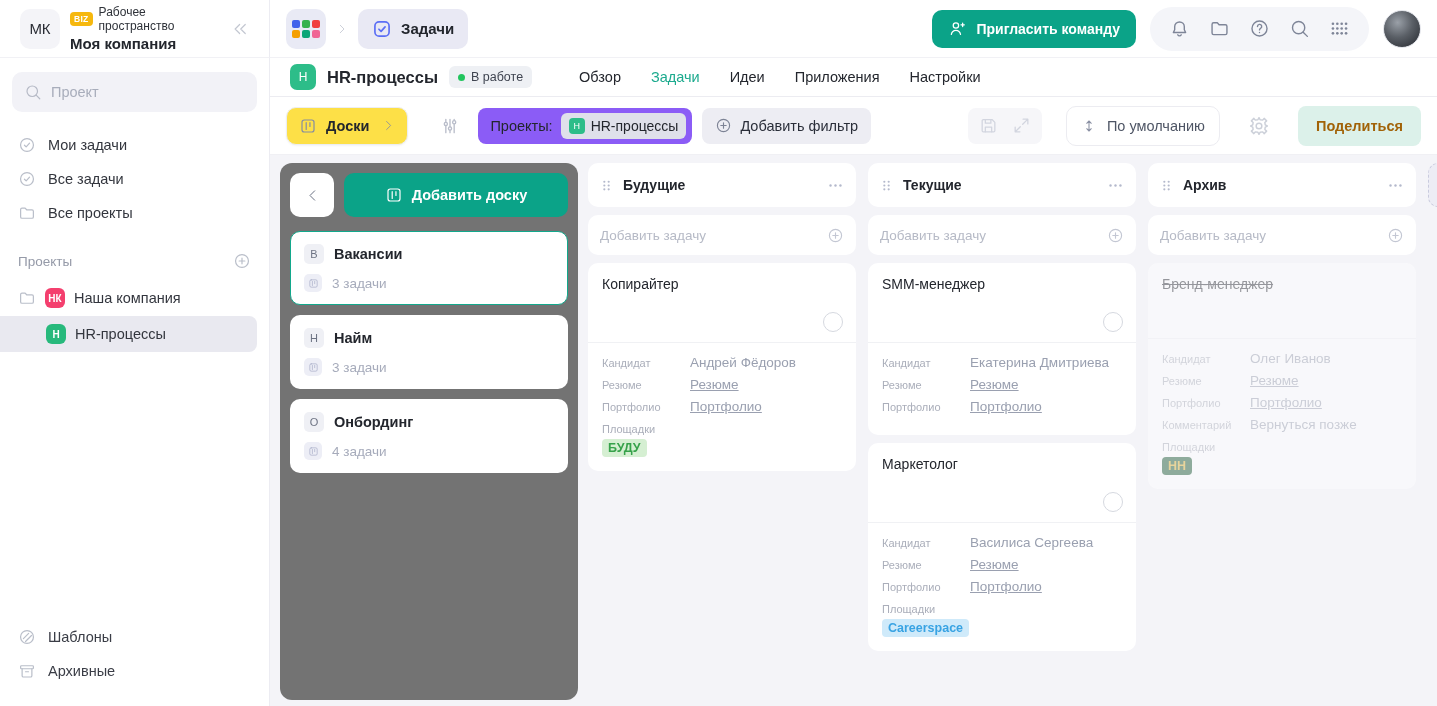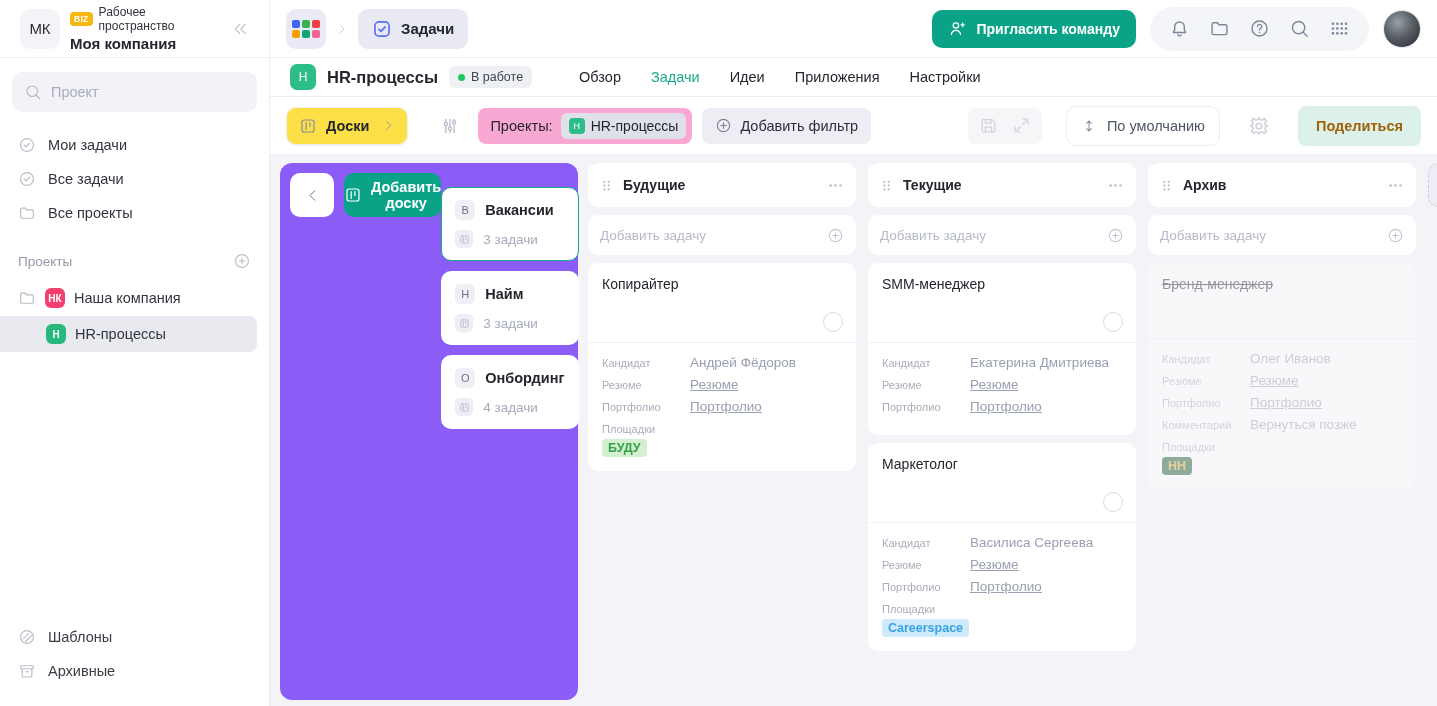--- a/index.html
+++ b/index.html
@@ -57,34 +57,34 @@
 .status .dot{width:7px;height:7px;border-radius:50%;background:#22c55e}
 .tabs{display:flex;gap:30px;margin-left:36px}
 .tab{font-size:14.5px;color:#23262d;cursor:pointer}
 .tab.active{color:#1caa8e}
 
 .toolbar{height:58px;border-bottom:1px solid #f0f0f4;display:flex;align-items:center;gap:10px;padding:0 16px}
 .view-btn{height:38px;background:#fde047;border:1px solid #eceef2;box-shadow:0 1px 2px rgba(40,40,60,.05);border-radius:10px;display:flex;align-items:center;gap:9px;padding:0 12px;font-size:14.5px;font-weight:bold;cursor:pointer}
 .view-btn .ic{width:18px;height:18px;color:#868da0}
 .view-btn .chev{width:13px;height:13px;color:#868da0;margin-left:4px}
 .tool-sliders{width:20px;height:20px;color:#b9bdca;margin:0 8px 0 22px;cursor:pointer}
-.proj-filter{height:36px;background:#f9a8d4;border-radius:8px;display:flex;align-items:center;gap:8px;padding:0 6px 0 12px;font-size:14.5px;cursor:pointer}
+.proj-filter{height:36px;background:#8b5cf6;border-radius:8px;display:flex;align-items:center;gap:8px;padding:0 6px 0 12px;font-size:14.5px;cursor:pointer}
 .chip{height:26px;background:#dfe0ea;border-radius:6px;display:flex;align-items:center;gap:6px;padding:0 8px;font-size:14px}
 .chip-init{width:16px;height:16px;border-radius:4px;background:#2dbd89;color:#fff;font-size:9px;display:flex;align-items:center;justify-content:center}
 .add-filter{height:36px;background:#ededf3;border-radius:8px;display:flex;align-items:center;gap:8px;padding:0 13px;font-size:14.5px;color:#2a2e39;cursor:pointer}
 .add-filter .ic{width:17px;height:17px;color:#7d8395}
 .save-group{height:36px;background:#f6f6f9;border-radius:8px;display:flex;align-items:center;gap:14px;padding:0 11px}
 .save-group .ic{width:19px;height:19px;color:#d2d5df;cursor:pointer}
 .sort-btn{height:40px;background:#fff;border:1px solid #ececf1;border-radius:10px;display:flex;align-items:center;gap:10px;padding:0 14px;font-size:14.5px;color:#4e5565;margin-left:14px;cursor:pointer}
 .sort-btn .ic{width:16px;height:16px;color:#8a90a3}
 .gear{width:22px;height:22px;color:#ccd0d9;margin:0 18px;cursor:pointer}
 .share{height:40px;background:#dcf1ea;border:none;border-radius:8px;padding:0 18px;font-size:14.5px;font-weight:bold;color:#a16207;font-family:inherit;cursor:pointer}
 
 .content{flex:1;background:#f4f4f8;display:flex;gap:10px;padding:8px 0 6px 10px;overflow:hidden}
-.boards-panel{width:298px;flex-shrink:0;background:#8b5cf6;border-radius:12px;padding:10px;display:flex;}
+.boards-panel{width:298px;flex-shrink:0;background:#737373;border-radius:12px;padding:10px;display:flex;flex-direction:column}
 .panel-top{display:flex;gap:10px}
 .back-btn{width:44px;height:44px;background:#fff;border-radius:10px;display:flex;align-items:center;justify-content:center;cursor:pointer}
 .back-btn .ic{width:15px;height:15px;color:#6a7183}
 .add-board{flex:1;height:44px;background:#0ba388;border:none;border-radius:10px;color:#fff;font-size:14.5px;font-weight:bold;font-family:inherit;display:flex;align-items:center;justify-content:center;gap:9px;cursor:pointer}
 .add-board .ic{width:18px;height:18px}
 .board-list{margin-top:14px}
 .board-card{background:#fff;border-radius:10px;border:1.5px solid transparent;padding:12px 13px;margin-bottom:10px;cursor:pointer}
 .board-card.selected{border-color:#12a88c}
 .bc-row{display:flex;align-items:center;gap:10px}
 .bc-init{width:20px;height:20px;border-radius:5px;background:#eff0f5;color:#6d7383;font-size:11px;display:flex;align-items:center;justify-content:center}

